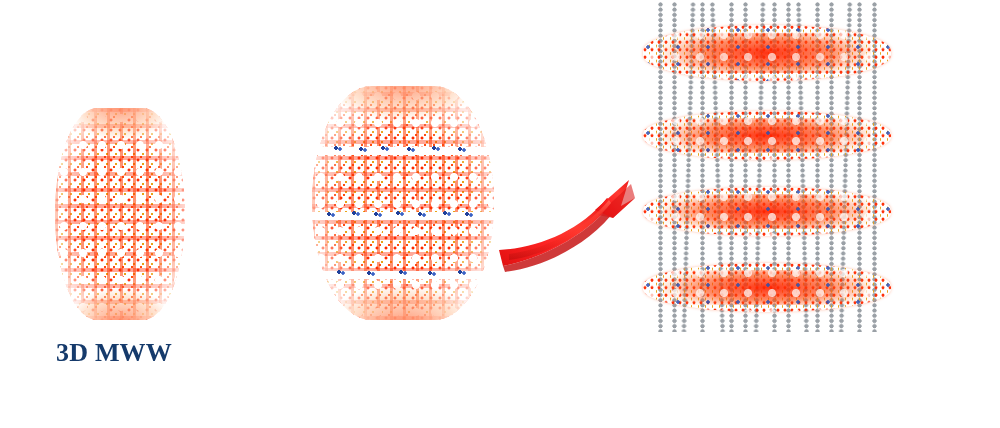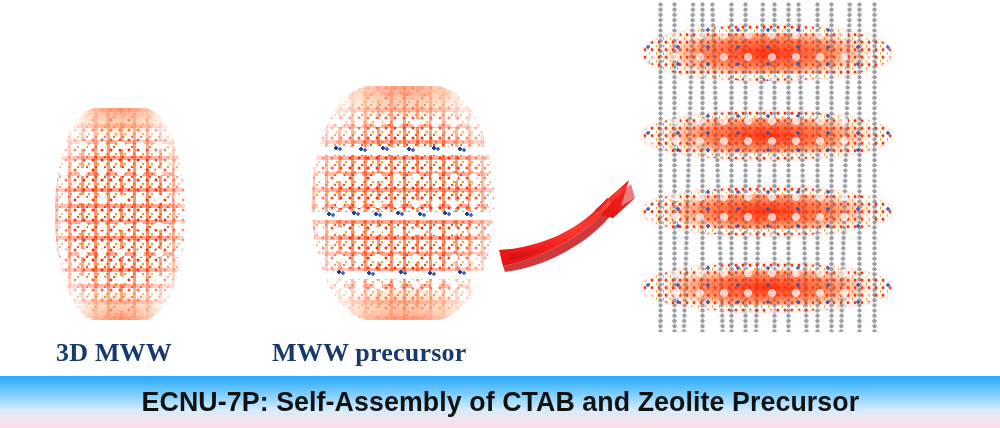--- a/index.html
+++ b/index.html
@@ -383,20 +383,16 @@
 
       <path d="M 100,42 L 134,12 L 126,38 L 140,30 L 118,50 Z" fill="url(#argrad)"></path>
       <path d="M 103,47 L 136,16 L 140,30 L 118,50 Z" fill="#d81212" opacity="0.55"></path>
 
       <path d="M 14,86 C 46,82 88,64 114,32 L 116,35 C 90,68 48,88 14,92 Z" fill="url(#argrad2)"></path>
     </svg>
   </div>
 
   <div class="labels">
     <div class="label label-3d">3D MWW</div>
-    <div class="label label-prec">MWW precursor</div>
   </div>
 
-  <div class="banner">
-    <div class="banner-text">ECNU-7P: Self-Assembly of CTAB and Zeolite Precursor</div>
-  </div>
 
 </div>
 
 </body></html>

